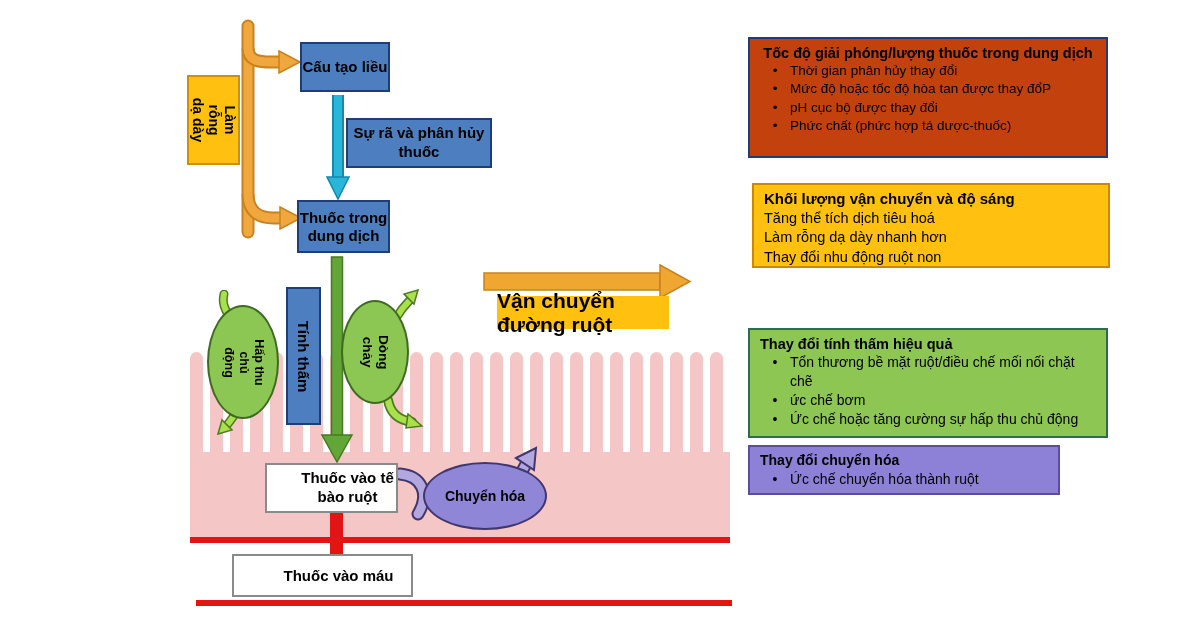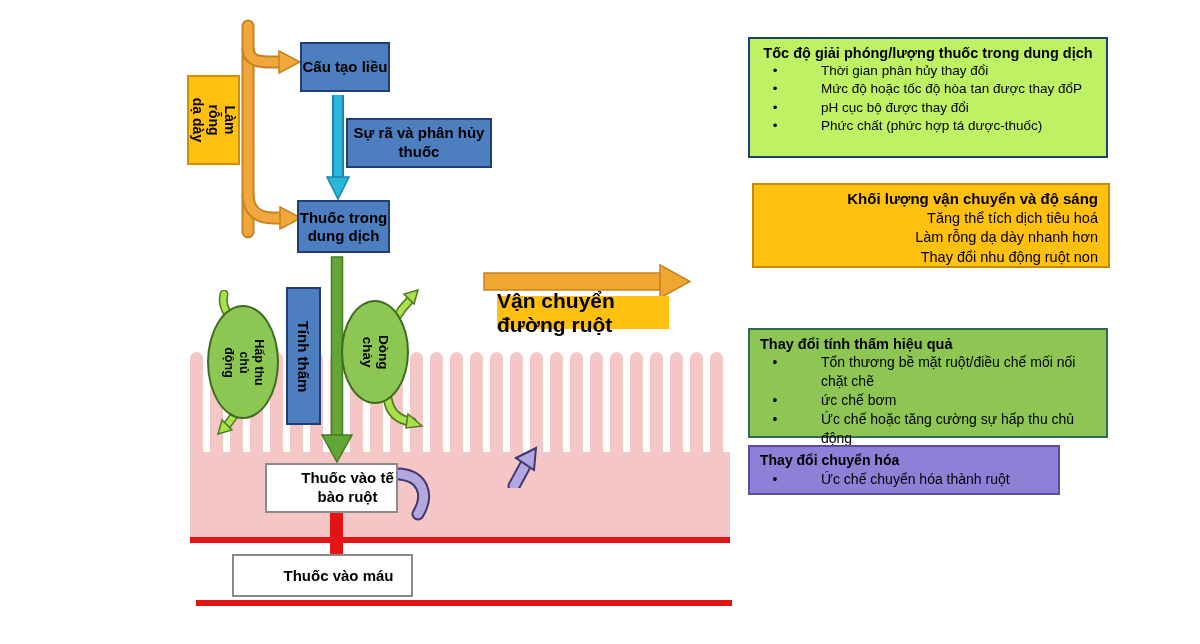--- a/index.html
+++ b/index.html
@@ -21,23 +21,23 @@
     border-radius:50%;display:flex;align-items:center;justify-content:center;
     text-align:center;font-weight:bold;box-sizing:border-box;
   }
   .green-ell{background:#8cc653;border:2px solid #3e6b21;}
   .purple-ell{background:#8f86d8;border:2px solid #42366e;}
   .infobox{box-sizing:border-box;padding:5px 10px 6px 10px;font-size:13.5px;line-height:1.35;}
   .infobox .title{font-weight:bold;font-size:14.5px;line-height:1.25;}
   .infobox.centered .title{text-align:center;}
   .bullet-row{display:flex;}
   .bullet-dot{width:30px;flex:0 0 30px;text-align:center;}
-  .bullet-text{flex:1;margin-left:31px;}
-  .ib-blue{background:#bef264;border:2px solid #1f3e78;}
-  .ib-yellow{background:#ffc010;border:2px solid #c88a00;text-align:right;}
+  .bullet-text{flex:1;}
+  .ib-blue{background:#c2410c;border:2px solid #1f3e78;}
+  .ib-yellow{background:#ffc010;border:2px solid #c88a00;}
   .ib-green{background:#8dc652;border:2px solid #2e6b50;}
   .ib-purple{background:#8c81d6;border:2px solid #5a4da0;}
   .redline{background:#e21414;}
   .villi-band{display:flex;gap:7px;align-items:flex-start;}
   .villus{width:13px;height:104px;background:#f5c6c6;border-radius:7px 7px 0 0;flex:0 0 13px;}
   .villi-solid{background:#f5c6c6;}
   .transit-label{
     background:#ffc010;display:flex;align-items:center;justify-content:center;
     font-weight:bold;font-size:21px;
   }
@@ -167,20 +167,23 @@
     <path d="M4,8 C26,10 34,28 22,48" stroke="#42366e" stroke-width="13" fill="none" stroke-linecap="round"></path>
     <path d="M4,8 C26,10 34,28 22,48" stroke="#b3a7df" stroke-width="9" fill="none" stroke-linecap="round"></path>
   </svg>
 
   <svg class="abs" style="left:502px;top:446px;" width="40" height="42">
     <path d="M12,40 L24,18" stroke="#42366e" stroke-width="13" stroke-linecap="round" fill="none"></path>
     <path d="M12,40 L24,18" stroke="#b3a7df" stroke-width="9" stroke-linecap="round" fill="none"></path>
     <polygon points="14,12 34,2 32,24" fill="#b3a7df" stroke="#42366e" stroke-width="2"></polygon>
   </svg>
 
+  <div class="ellipse purple-ell abs" style="left:423px;top:462px;width:124px;height:68px;font-size:14px;">
+    <span>Chuyển hóa</span>
+  </div>
 
   <div class="redline abs" style="left:330px;top:512px;width:13px;height:53px;"></div>
 
   <div class="flowbox whitebox abs" style="left:265px;top:463px;width:133px;height:50px;font-size:15px;line-height:1.25;">
     <span class="pre">Thuốc vào tế
 bào ruột</span>
   </div>
 
   <div class="redline abs" style="left:190px;top:537px;width:540px;height:6px;"></div>
   <div class="redline abs" style="left:196px;top:600px;width:536px;height:6px;"></div>

